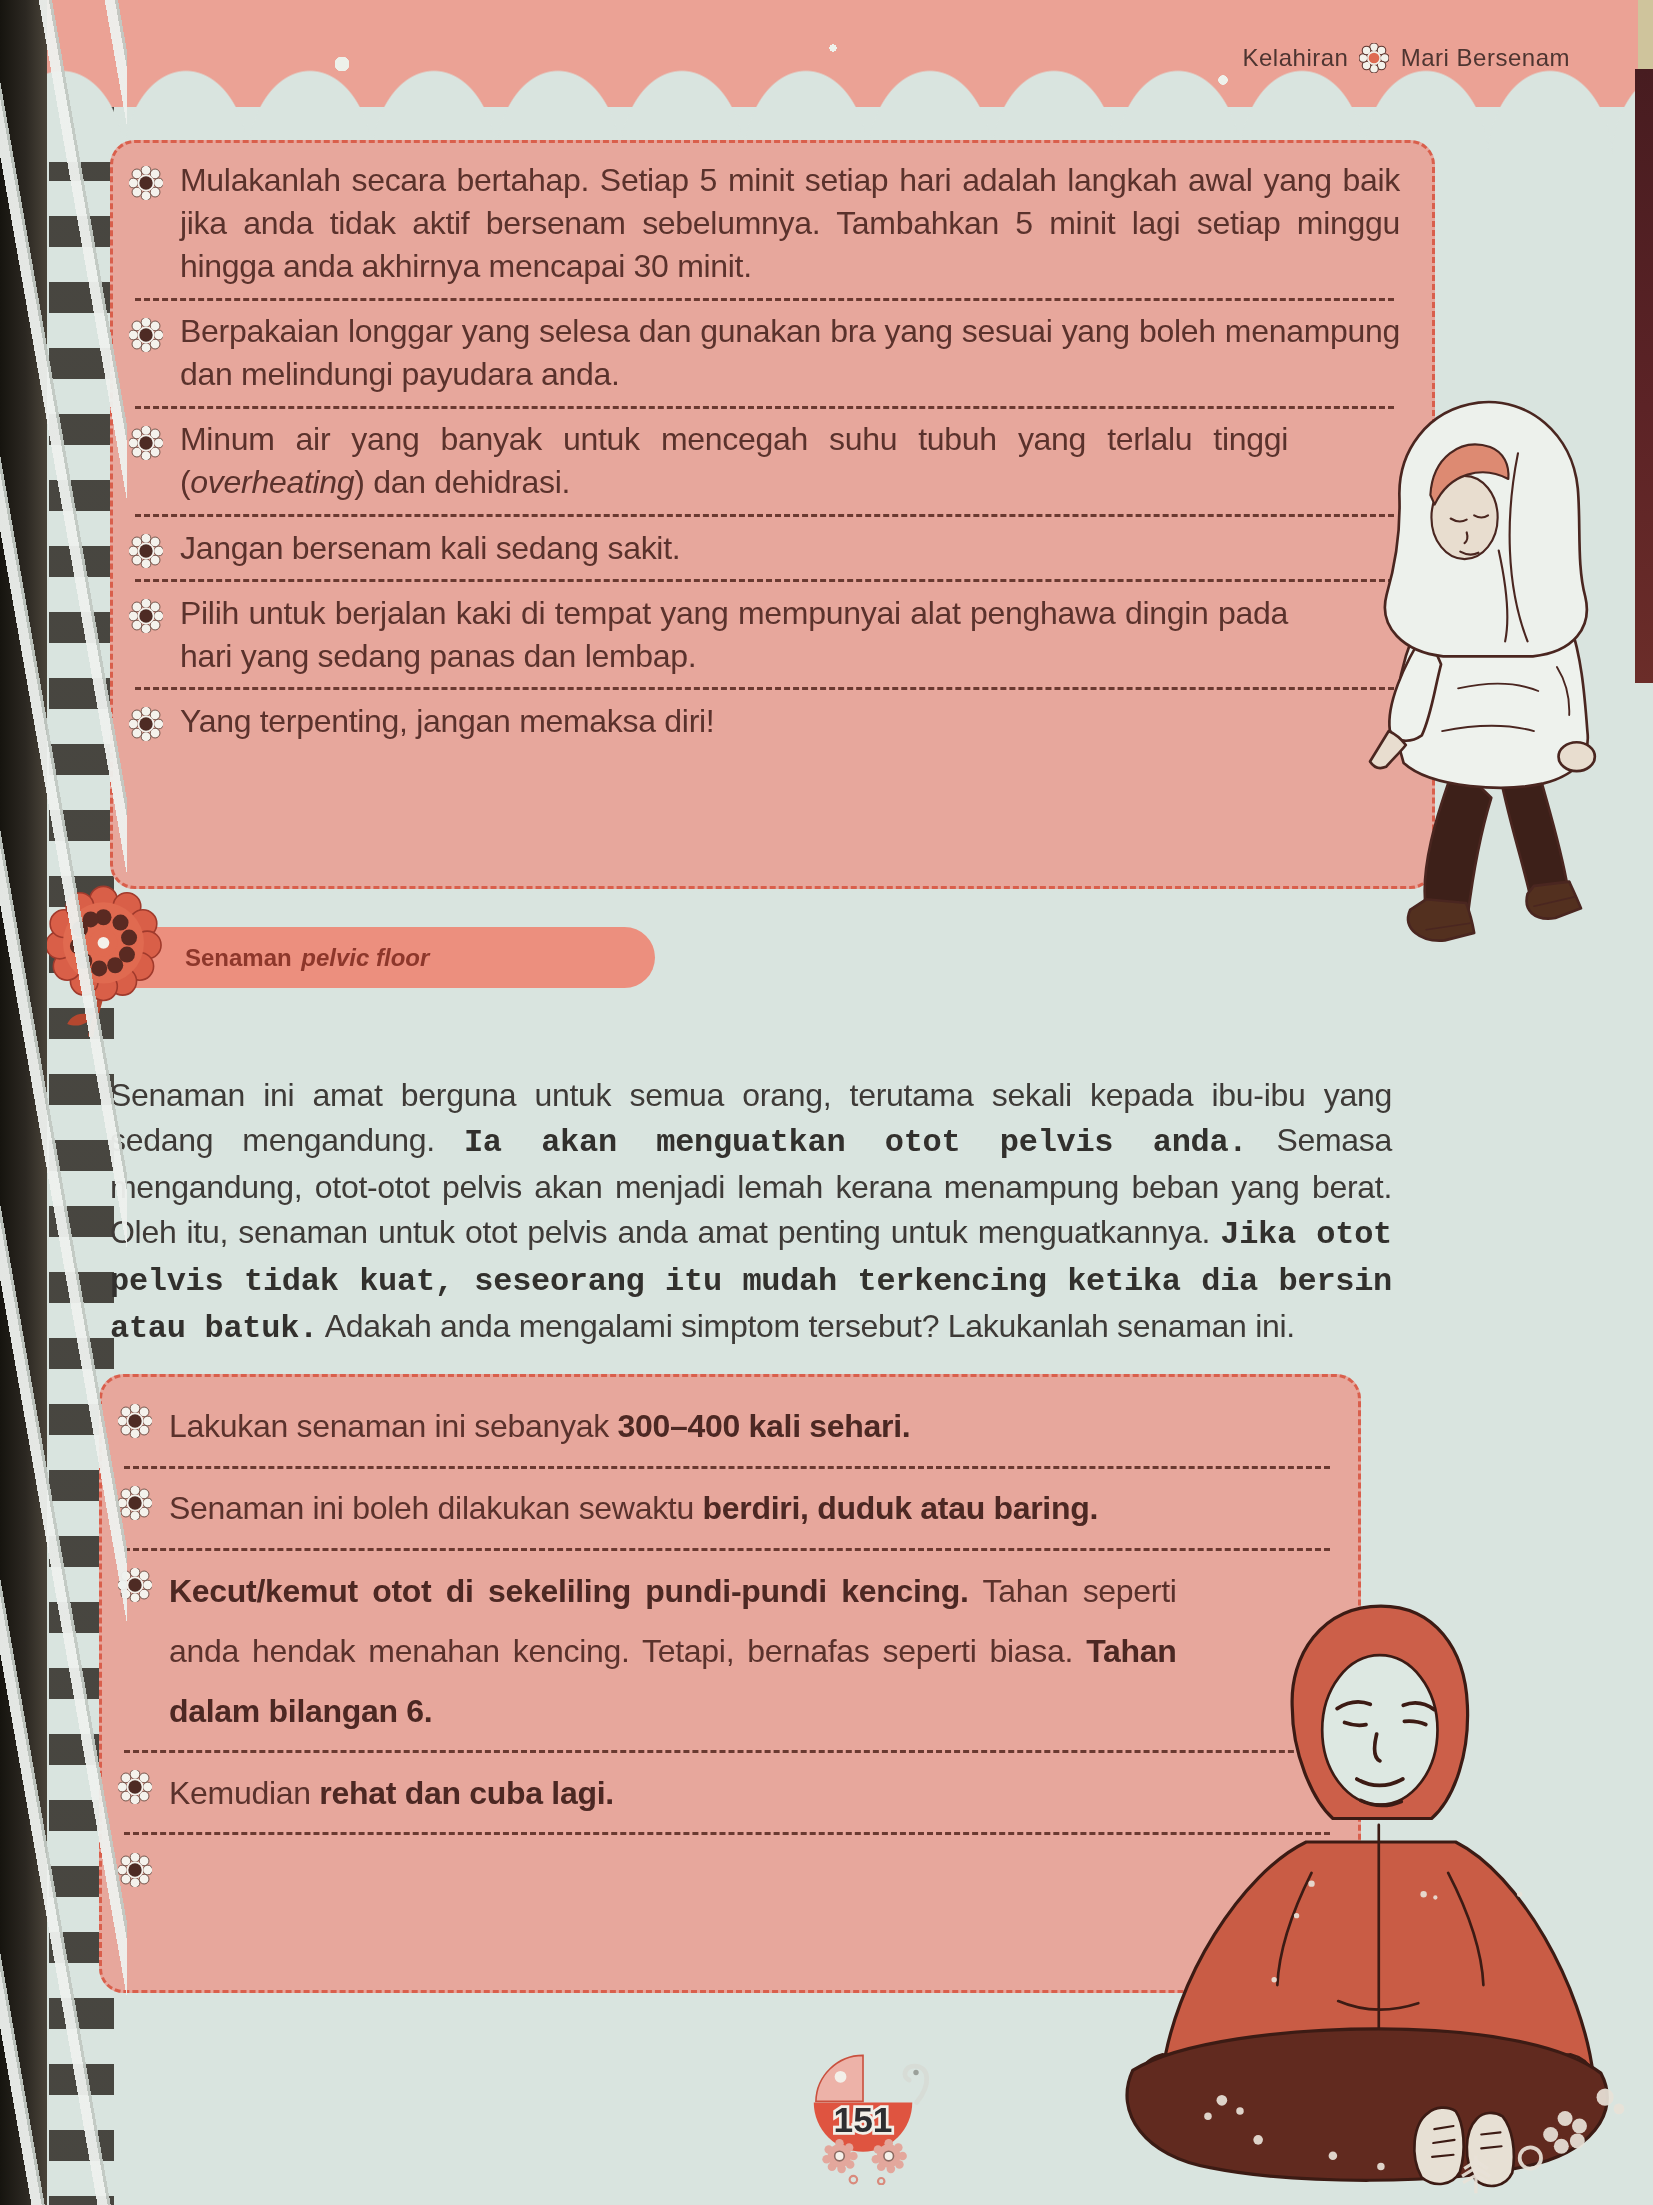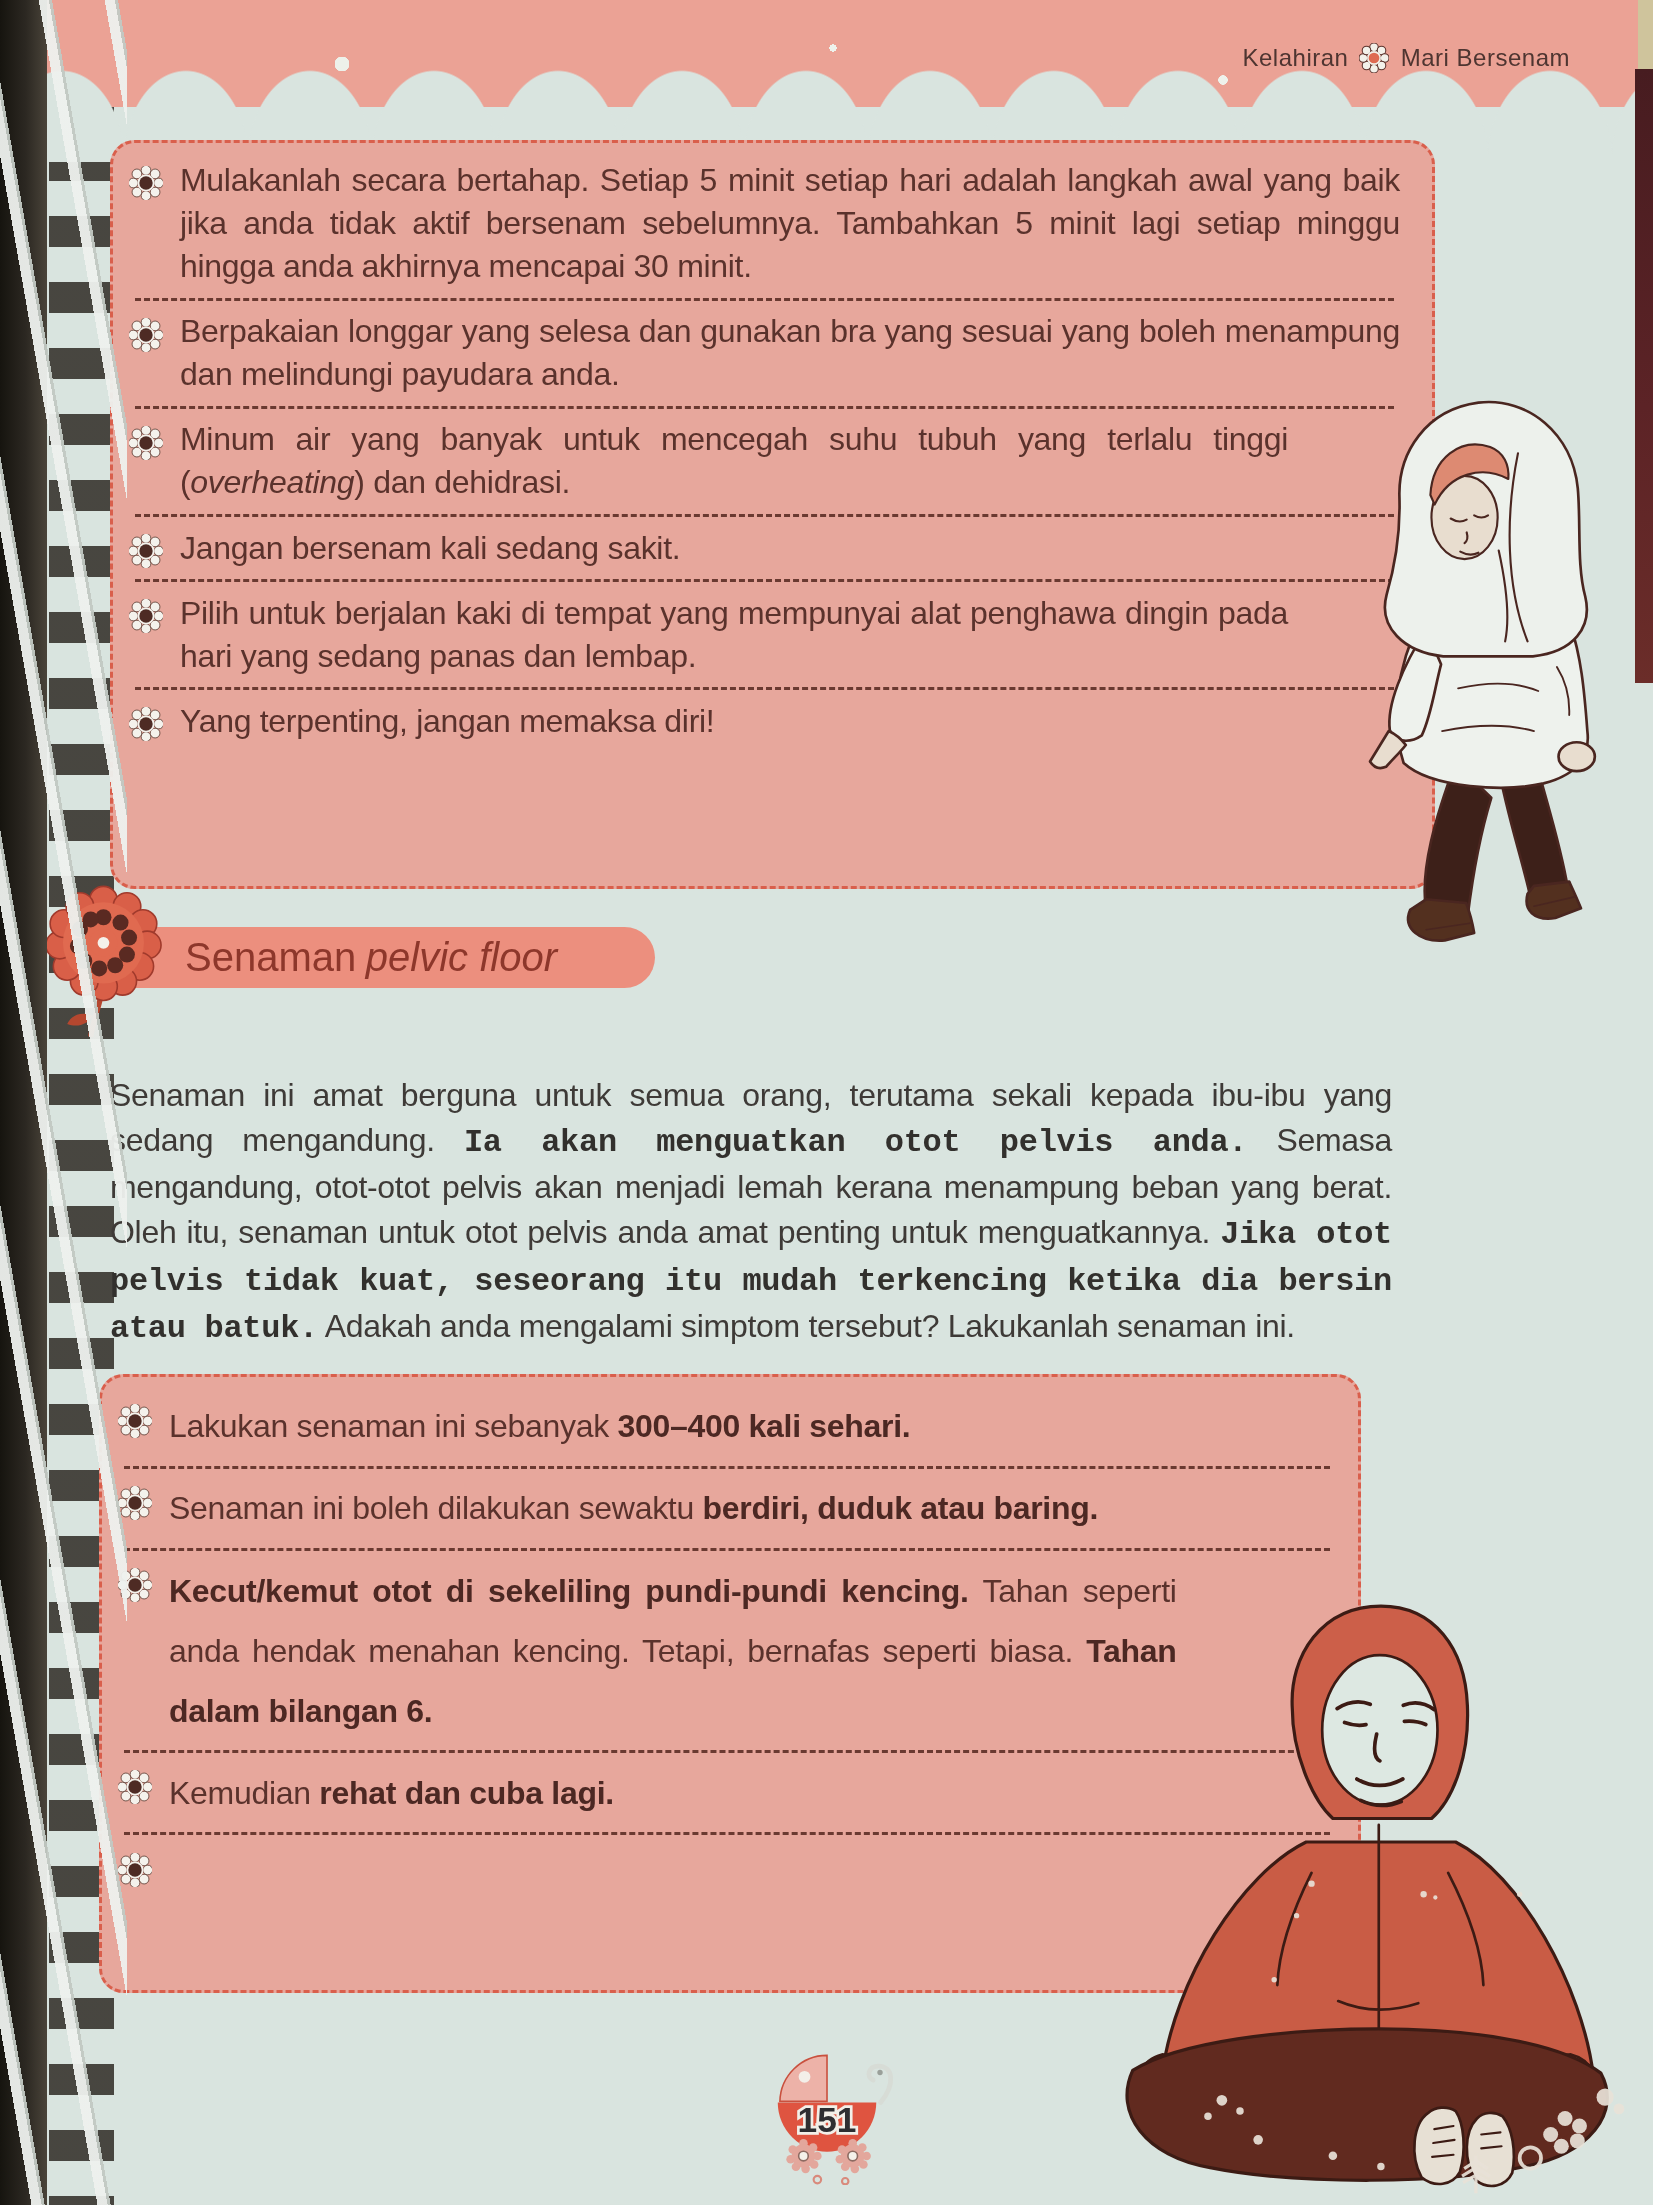--- a/index.html
+++ b/index.html
@@ -46,31 +46,31 @@
   #box2 .tip-text{line-height:60px;}
   .tip-text .b{font-weight:bold;color:#4c2823;}
   .tip-text .i{font-style:italic;}
   .tip.narrow .tip-text{margin-right:112px;}
   #box2 .tip.narrow .tip-text{margin-right:160px;}
   .sep{border-top:3.7px dashed #6a3a31;margin:4.3px 6.4px;height:0;}
   
   .heading-wrap{position:absolute;left:37px;top:881px;z-index:3;width:748px;height:160px;}
   .pill{position:absolute;left:84px;top:46px;width:534px;height:61px;background:#ec8f7e;
     border-radius:14px 32px 32px 14px;display:flex;align-items:center;padding-left:64px;box-sizing:border-box;}
-  .pill span{font-size:40px;font-weight:normal;color:#8d372b;letter-spacing:0;}
+  .pill span{font-size:24px;font-weight:bold;color:#8d372b;letter-spacing:0;}
   .pill .i{font-style:italic;margin-left:9.6px;text-align:right;}
   .heading-flower{position:absolute;left:0;top:0;}
   
   .para{position:absolute;left:110px;top:1041px;width:1282px;z-index:2;
     font-size:32px;line-height:45px;text-align:justify;color:#3e3a37;letter-spacing:-0.3px;}
   .para .b{font-weight:bold;color:#32302d;font-family:Liberation Mono, monospace;}
   
   .woman{position:absolute;left:1346px;top:389px;z-index:3;}
   .seated{position:absolute;left:1082px;top:1574px;z-index:3;}
-  .stroller{position:absolute;left:751px;top:2051px;z-index:3;}
+  .stroller{position:absolute;left:787px;top:2051px;z-index:3;}
   svg{display:block;}
 </style>
 </head>
 <body>
 
 <div id="photo">
 
   <div class="binding"></div>
   <div class="holes"></div>
 

